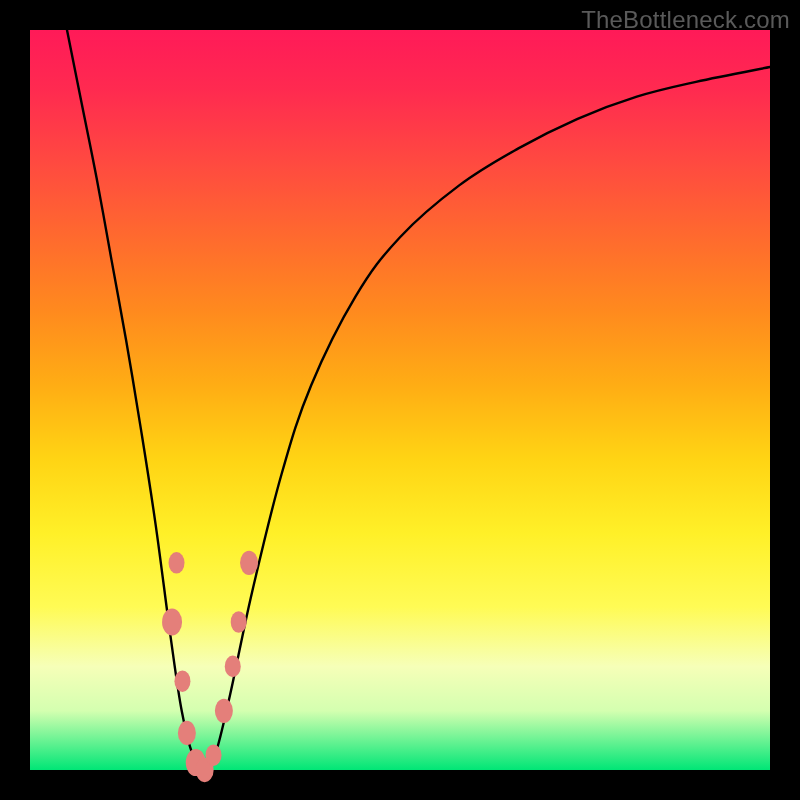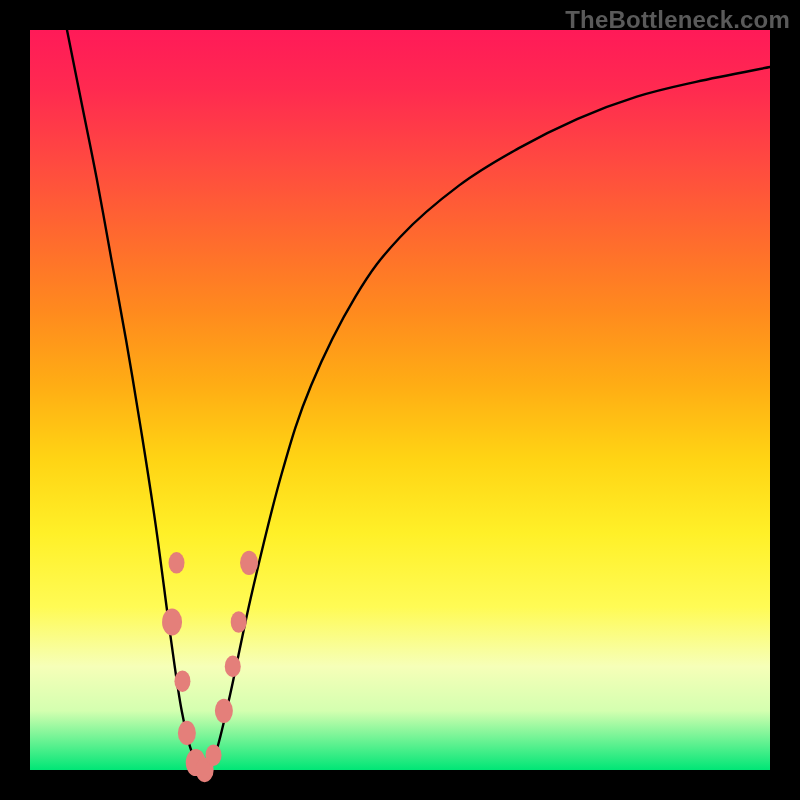--- a/index.html
+++ b/index.html
@@ -45,21 +45,21 @@
       #d4ffb0 92%,
       #00e676 100%
     );
   }
   .watermark {
     position: absolute;
     top: 6px;
     right: 10px;
     color: #5a5a5a;
     font-size: 24px;
-    font-weight: 700;
+    font-weight: 400;
     letter-spacing: 0.2px;
     user-select: none;
   }
   svg.curve {
     position: absolute;
     inset: 0;
     width: 740px;
     height: 740px;
     overflow: visible;
   }

